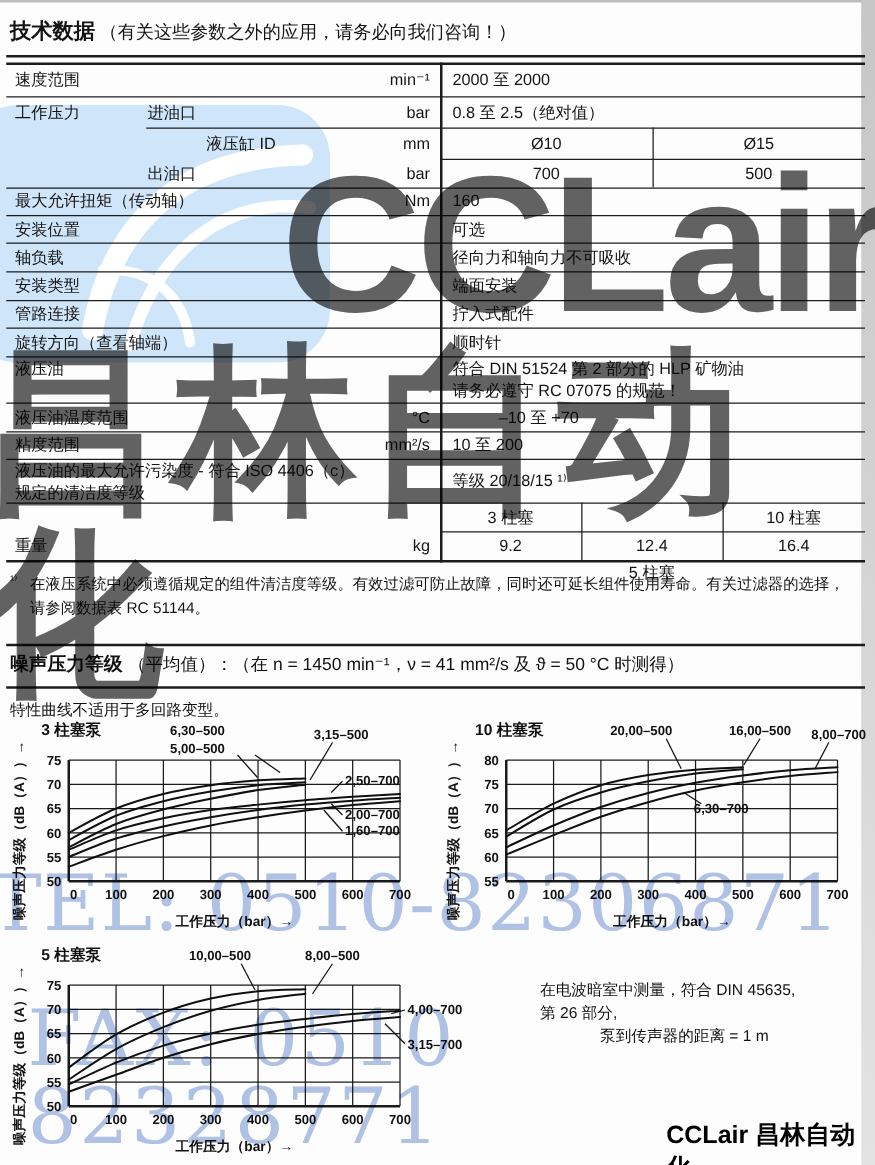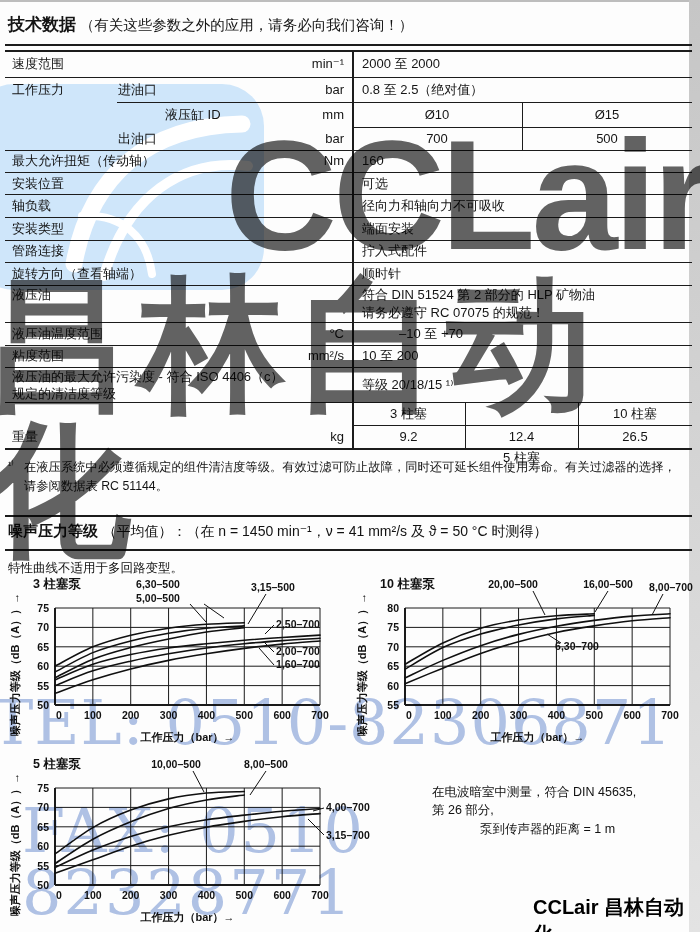--- a/index.html
+++ b/index.html
@@ -138,21 +138,21 @@
     <div class="cell" style="left:362px;top:376px;">等级 20/18/15 ¹⁾</div>
 
     <div class="cell ctr" style="left:352px;top:405px;width:113px;">3 柱塞</div>
     <div class="cell ctr" style="left:465px;top:405px;width:113px;margin-top:44px;">5 柱塞</div>
     <div class="cell ctr" style="left:578px;top:405px;width:114px;">10 柱塞</div>
 
     <div class="cell" style="left:12px;top:428px;">重量</div>
     <div class="cell unit" style="left:240px;top:428px;">kg</div>
     <div class="cell ctr" style="left:352px;top:428px;width:113px;">9.2</div>
     <div class="cell ctr" style="left:465px;top:428px;width:113px;">12.4</div>
-    <div class="cell ctr" style="left:578px;top:428px;width:114px;">26.5</div>
+    <div class="cell ctr" style="left:578px;top:428px;width:114px;">16.4</div>
 
     <div class="abs footnote" style="left:8px;top:456px;font-size:10px;">¹⁾</div>
     <div class="abs footnote" style="left:24px;top:458px;">在液压系统中必须遵循规定的组件清洁度等级。有效过滤可防止故障，同时还可延长组件使用寿命。有关过滤器的选择，</div>
     <div class="abs footnote" style="left:24px;top:477px;">请参阅数据表 RC 51144。</div>
 
     <div class="hline" style="left:5px;top:515px;width:687px;height:2px;"></div>
     <div class="abs" style="left:8px;top:522px;">
       <span class="heading-bold">噪声压力等级</span>
       <span class="heading-rest">（平均值）：（在 n = 1450 min⁻¹，ν = 41 mm²/s 及 ϑ = 50 °C 时测得）</span>
     </div>

